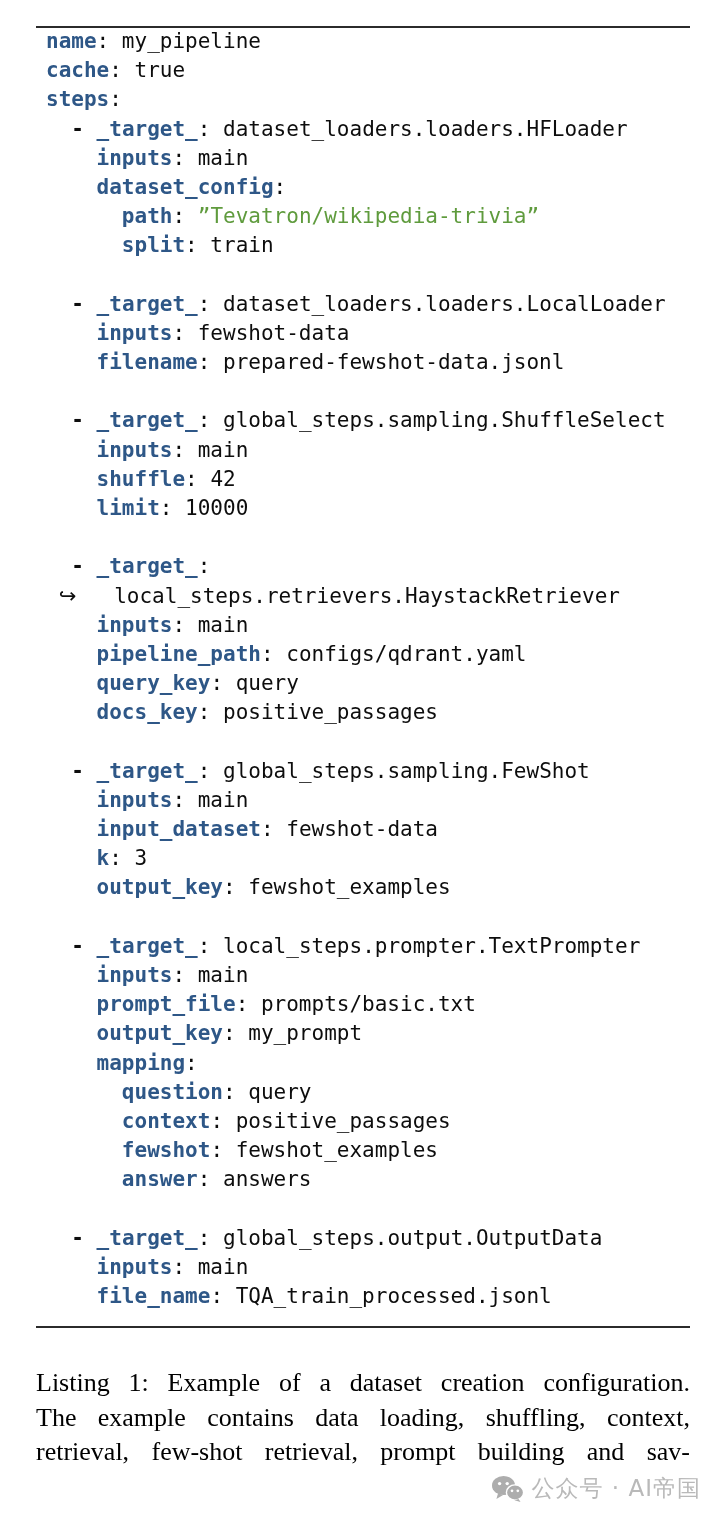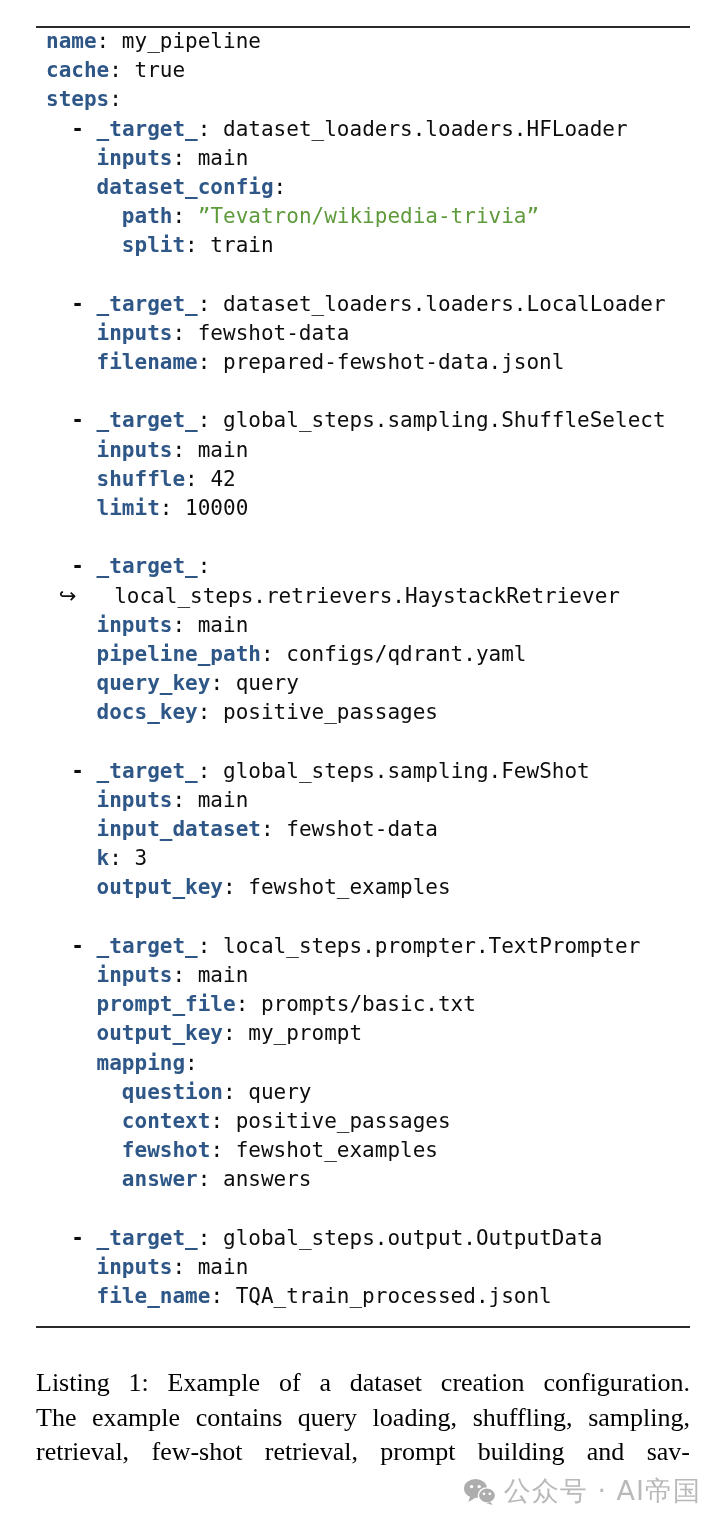--- a/index.html
+++ b/index.html
@@ -26,37 +26,37 @@
   #caption {
     position:absolute; left:36px; top:1366px; width:654px;
     font-family:Liberation Serif, serif;
     font-size:26px; line-height:34.5px; color:#000;
   }
   .cap-line.just { text-align:justify; text-align-last:justify; }
 
   #watermark {
     position:absolute; top:1473px; right:16px;
     display:flex; align-items:center; gap:8px;
-    color:var(--wm,#bdbdbd); font-size:27px; letter-spacing:1px;
+    color:var(--wm,#bdbdbd); font-size:23px; letter-spacing:1px;
     font-family:"DejaVu Sans", sans-serif;
   }
   #watermark svg { display:block; }
 </style>
 </head>
 <body>
 
 <div class="rule" id="rule-top"></div>
 
 <pre id="code"><div class="cl"><span class="t-k">name</span><span class="t-p">: my_pipeline</span></div><div class="cl"><span class="t-k">cache</span><span class="t-p">: true</span></div><div class="cl"><span class="t-k">steps</span><span class="t-p">:</span></div><div class="cl"><span class="t-p">  </span><span class="t-d">-</span><span class="t-p"> </span><span class="t-k">_target_</span><span class="t-p">: dataset_loaders.loaders.HFLoader</span></div><div class="cl"><span class="t-p">    </span><span class="t-k">inputs</span><span class="t-p">: main</span></div><div class="cl"><span class="t-p">    </span><span class="t-k">dataset_config</span><span class="t-p">:</span></div><div class="cl"><span class="t-p">      </span><span class="t-k">path</span><span class="t-p">: </span><span class="t-s">”Tevatron/wikipedia-trivia”</span></div><div class="cl"><span class="t-p">      </span><span class="t-k">split</span><span class="t-p">: train</span></div><div class="cl">&nbsp;</div><div class="cl"><span class="t-p">  </span><span class="t-d">-</span><span class="t-p"> </span><span class="t-k">_target_</span><span class="t-p">: dataset_loaders.loaders.LocalLoader</span></div><div class="cl"><span class="t-p">    </span><span class="t-k">inputs</span><span class="t-p">: fewshot-data</span></div><div class="cl"><span class="t-p">    </span><span class="t-k">filename</span><span class="t-p">: prepared-fewshot-data.jsonl</span></div><div class="cl">&nbsp;</div><div class="cl"><span class="t-p">  </span><span class="t-d">-</span><span class="t-p"> </span><span class="t-k">_target_</span><span class="t-p">: global_steps.sampling.ShuffleSelect</span></div><div class="cl"><span class="t-p">    </span><span class="t-k">inputs</span><span class="t-p">: main</span></div><div class="cl"><span class="t-p">    </span><span class="t-k">shuffle</span><span class="t-p">: 42</span></div><div class="cl"><span class="t-p">    </span><span class="t-k">limit</span><span class="t-p">: 10000</span></div><div class="cl">&nbsp;</div><div class="cl"><span class="t-p">  </span><span class="t-d">-</span><span class="t-p"> </span><span class="t-k">_target_</span><span class="t-p">:</span></div><div class="cl"><span class="t-p"> </span><span class="t-a">↪</span><span class="t-p">   local_steps.retrievers.HaystackRetriever</span></div><div class="cl"><span class="t-p">    </span><span class="t-k">inputs</span><span class="t-p">: main</span></div><div class="cl"><span class="t-p">    </span><span class="t-k">pipeline_path</span><span class="t-p">: configs/qdrant.yaml</span></div><div class="cl"><span class="t-p">    </span><span class="t-k">query_key</span><span class="t-p">: query</span></div><div class="cl"><span class="t-p">    </span><span class="t-k">docs_key</span><span class="t-p">: positive_passages</span></div><div class="cl">&nbsp;</div><div class="cl"><span class="t-p">  </span><span class="t-d">-</span><span class="t-p"> </span><span class="t-k">_target_</span><span class="t-p">: global_steps.sampling.FewShot</span></div><div class="cl"><span class="t-p">    </span><span class="t-k">inputs</span><span class="t-p">: main</span></div><div class="cl"><span class="t-p">    </span><span class="t-k">input_dataset</span><span class="t-p">: fewshot-data</span></div><div class="cl"><span class="t-p">    </span><span class="t-k">k</span><span class="t-p">: 3</span></div><div class="cl"><span class="t-p">    </span><span class="t-k">output_key</span><span class="t-p">: fewshot_examples</span></div><div class="cl">&nbsp;</div><div class="cl"><span class="t-p">  </span><span class="t-d">-</span><span class="t-p"> </span><span class="t-k">_target_</span><span class="t-p">: local_steps.prompter.TextPrompter</span></div><div class="cl"><span class="t-p">    </span><span class="t-k">inputs</span><span class="t-p">: main</span></div><div class="cl"><span class="t-p">    </span><span class="t-k">prompt_file</span><span class="t-p">: prompts/basic.txt</span></div><div class="cl"><span class="t-p">    </span><span class="t-k">output_key</span><span class="t-p">: my_prompt</span></div><div class="cl"><span class="t-p">    </span><span class="t-k">mapping</span><span class="t-p">:</span></div><div class="cl"><span class="t-p">      </span><span class="t-k">question</span><span class="t-p">: query</span></div><div class="cl"><span class="t-p">      </span><span class="t-k">context</span><span class="t-p">: positive_passages</span></div><div class="cl"><span class="t-p">      </span><span class="t-k">fewshot</span><span class="t-p">: fewshot_examples</span></div><div class="cl"><span class="t-p">      </span><span class="t-k">answer</span><span class="t-p">: answers</span></div><div class="cl">&nbsp;</div><div class="cl"><span class="t-p">  </span><span class="t-d">-</span><span class="t-p"> </span><span class="t-k">_target_</span><span class="t-p">: global_steps.output.OutputData</span></div><div class="cl"><span class="t-p">    </span><span class="t-k">inputs</span><span class="t-p">: main</span></div><div class="cl"><span class="t-p">    </span><span class="t-k">file_name</span><span class="t-p">: TQA_train_processed.jsonl</span></div></pre>
 
 <div class="rule" id="rule-bottom"></div>
 
 <div id="caption">
     <div class="cap-line just">Listing 1: Example of a dataset creation configuration.</div>
-    <div class="cap-line just">The example contains query loading, shuffling, sampling,</div>
+    <div class="cap-line just">The example contains data loading, shuffling, context,</div>
     <div class="cap-line just">retrieval, few-shot retrieval, prompt building and sav-</div>
   </div>
 
 <div id="watermark">
   <span>
     <svg width="33" height="27" viewBox="0 0 33 27">
       <ellipse cx="12.5" cy="10.5" rx="11.5" ry="9.6" fill="#adadad"></ellipse>
       <path d="M7 18.5 L5.4 24 L12.5 19.8 Z" fill="#adadad"></path>
       <circle cx="8.6" cy="8.6" r="1.7" fill="#ffffff"></circle>
       <circle cx="16.2" cy="8.6" r="1.7" fill="#ffffff"></circle>

